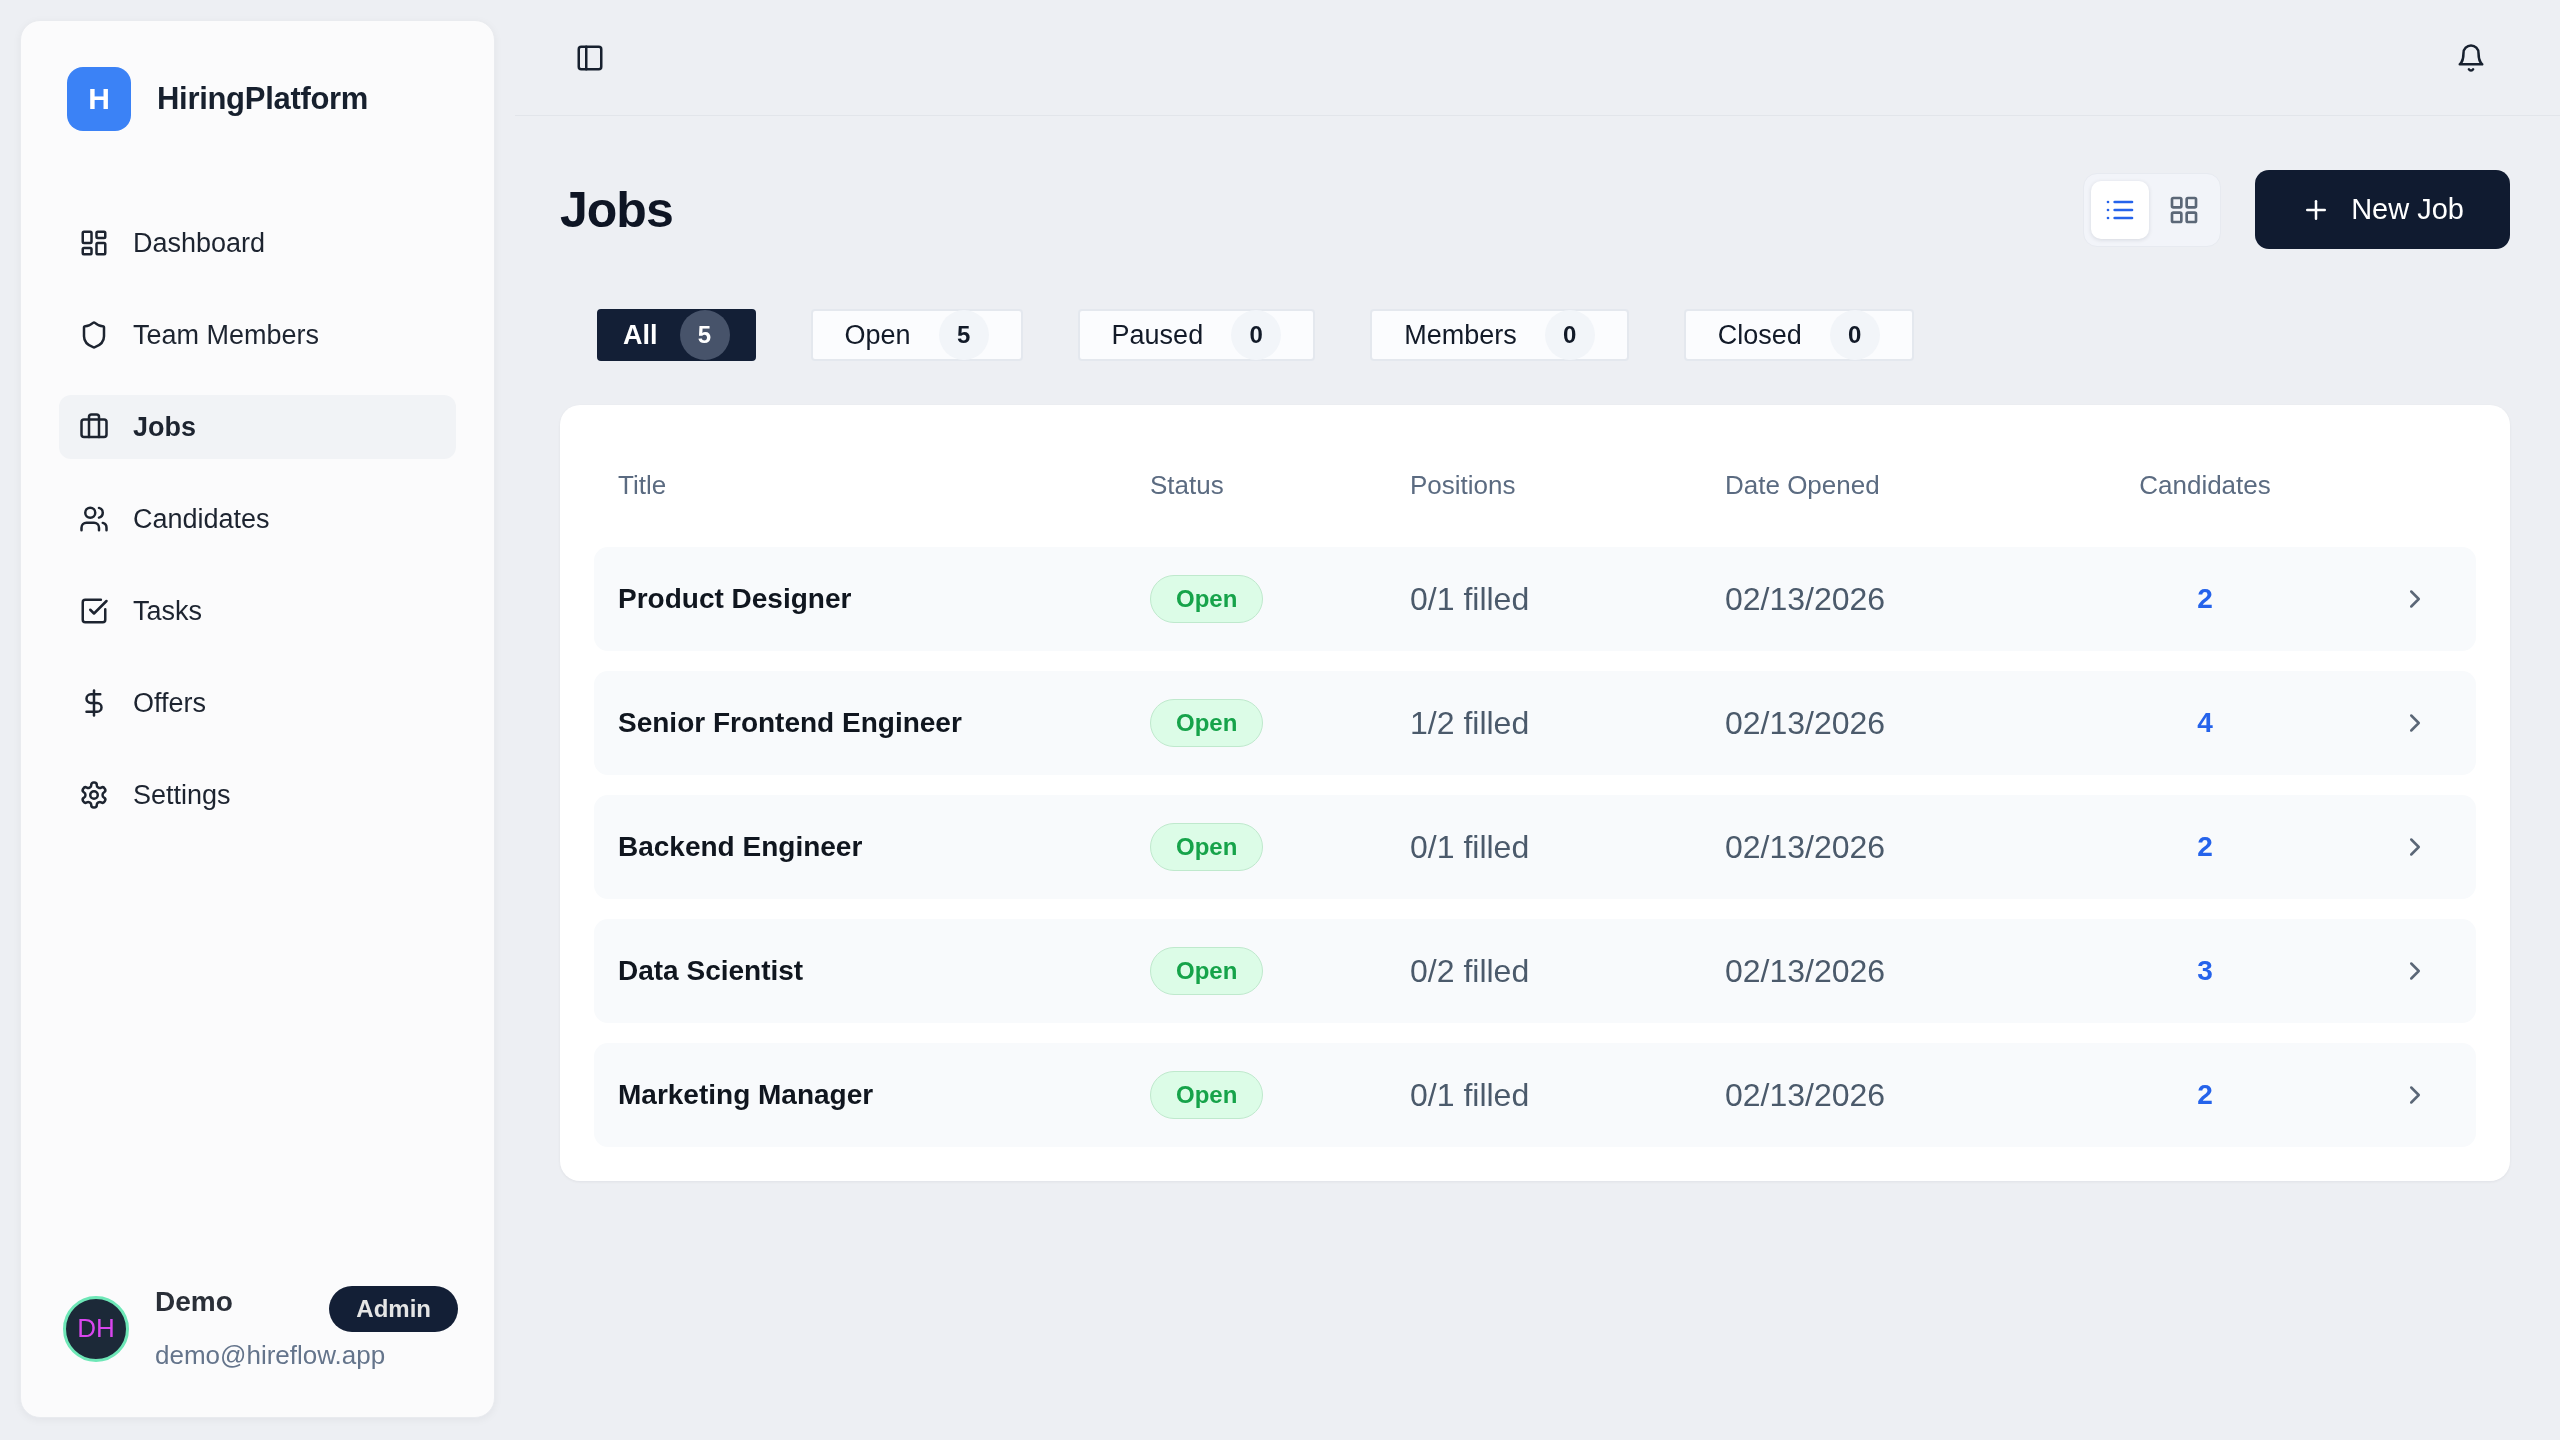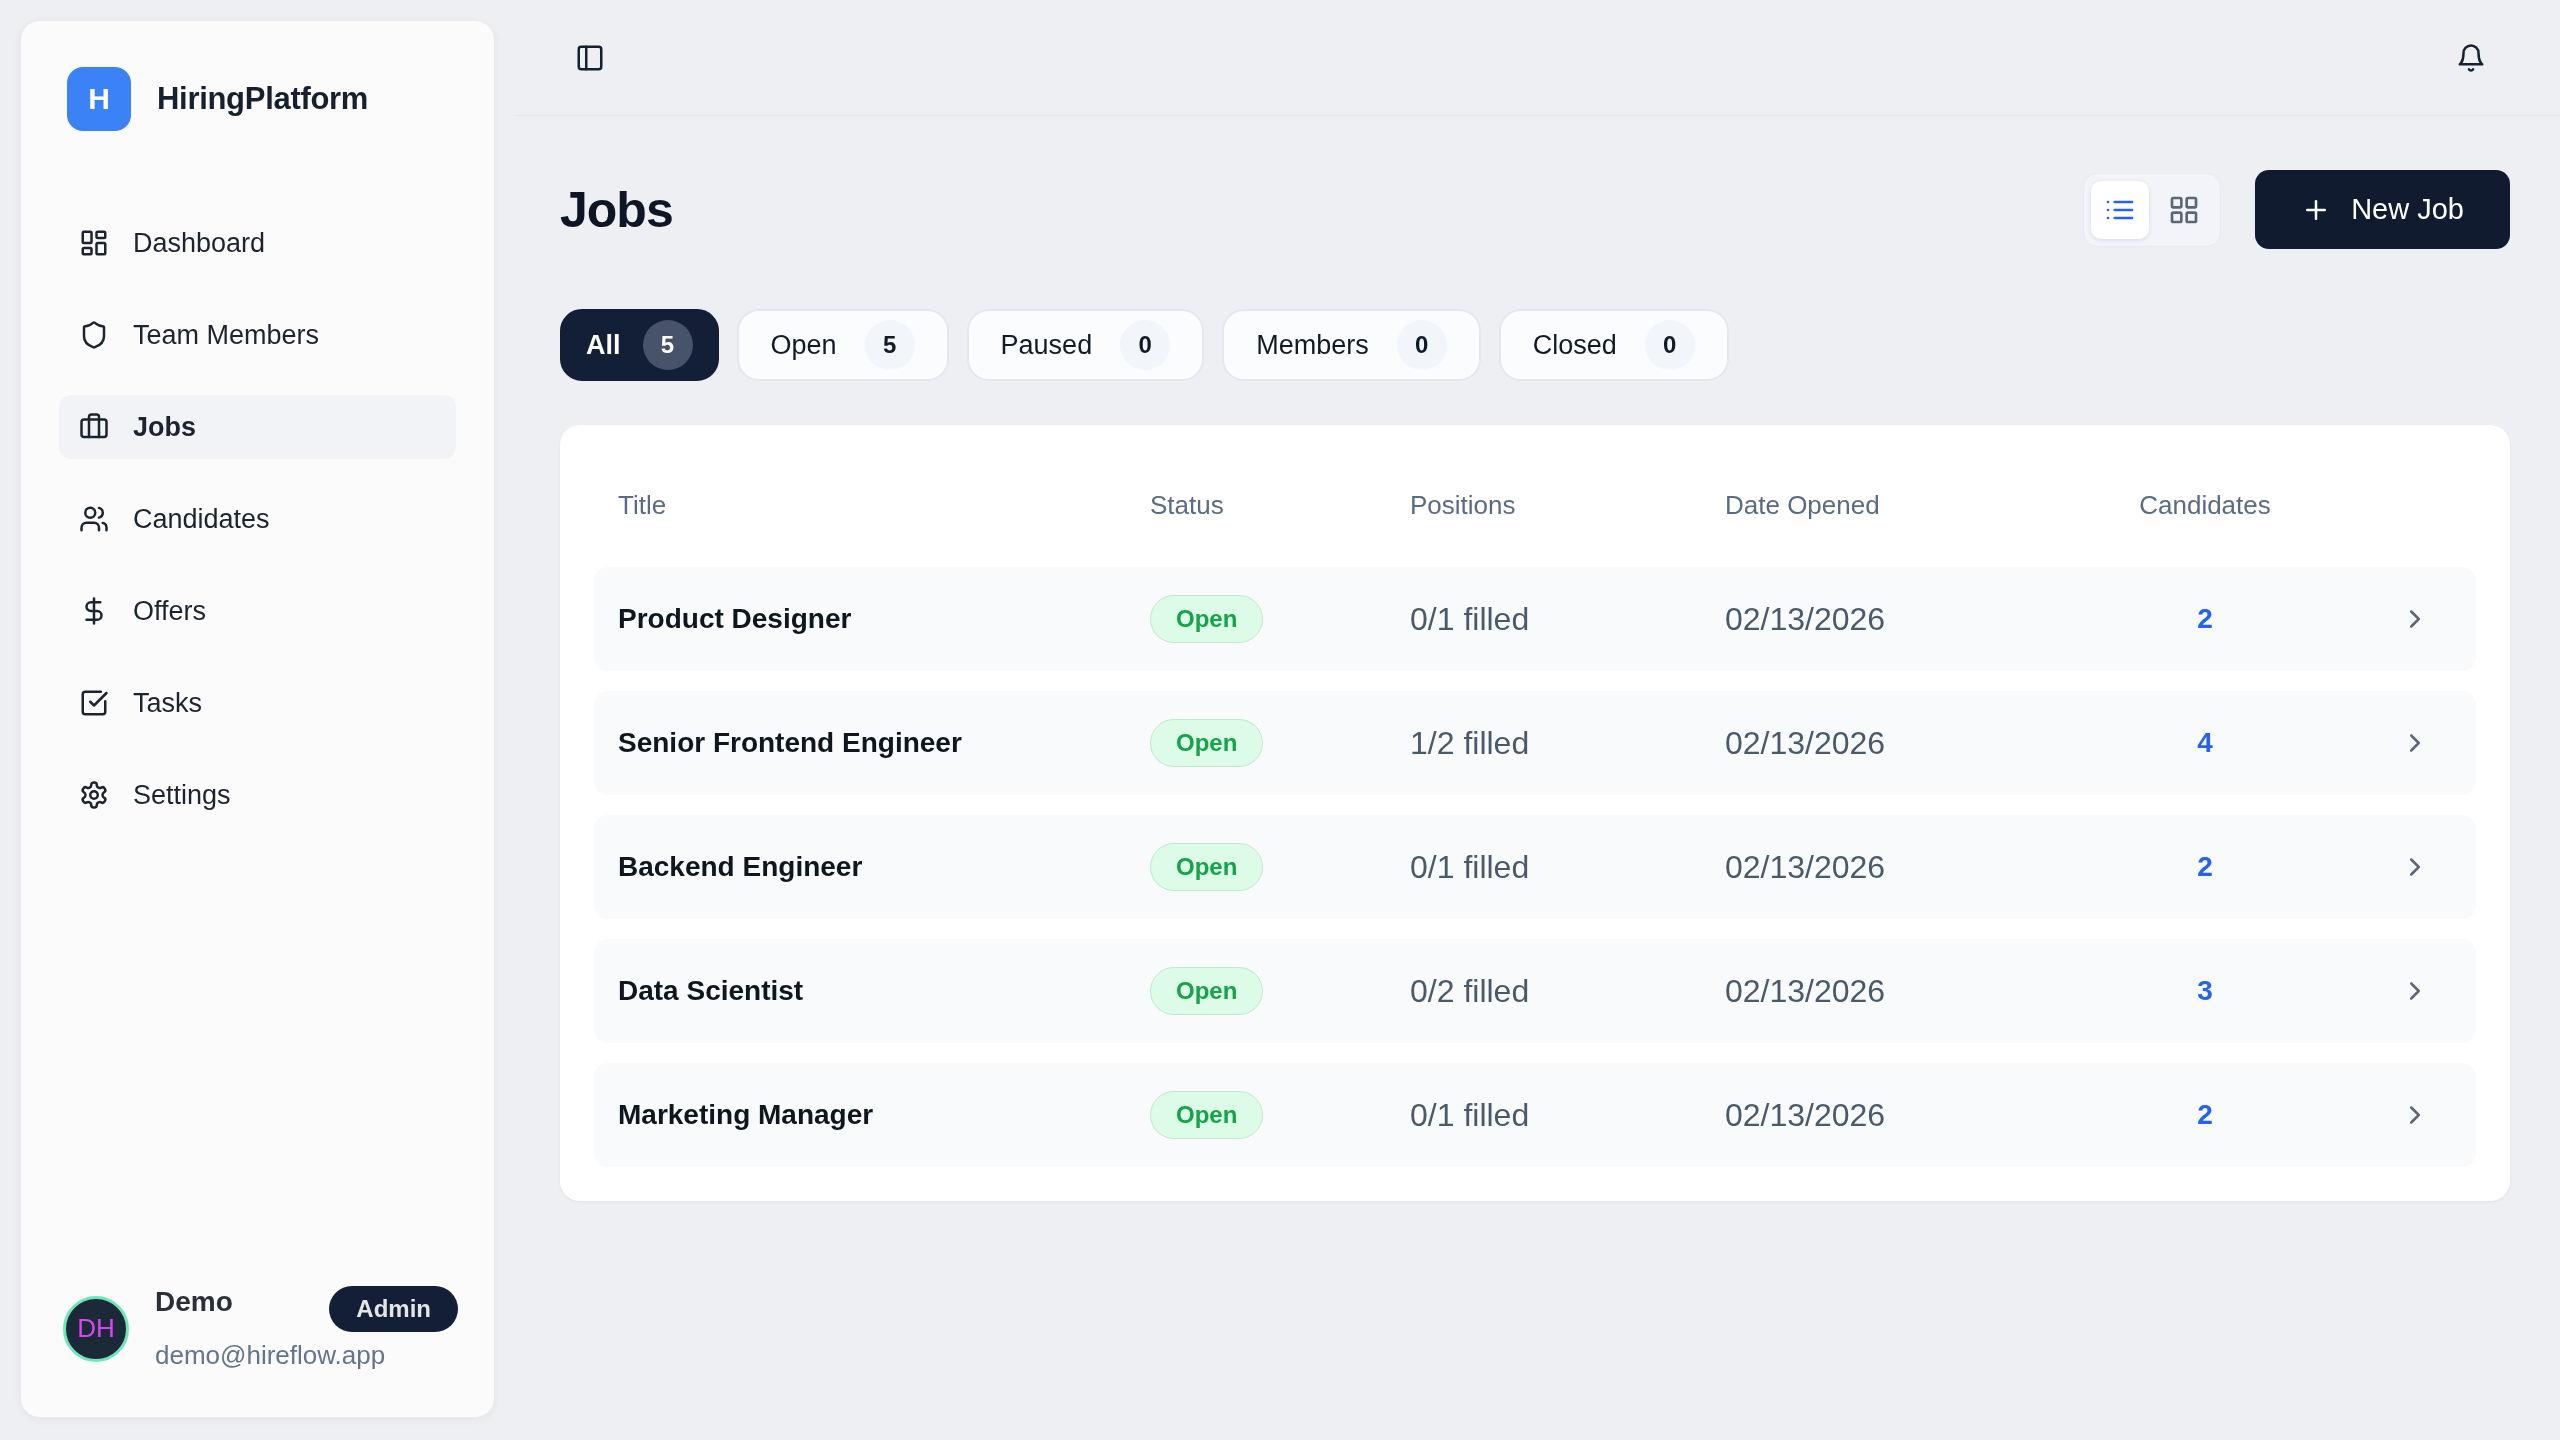--- a/index.html
+++ b/index.html
@@ -73,22 +73,22 @@
   .view-btn svg { width:32px; height:32px; }
   .new-job-btn {
     height:79px; padding:0 46px; border:none; border-radius:14px; background:#101b30; color:#fff;
     font-family:inherit; font-size:29px; font-weight:500; display:flex; align-items:center; gap:20px; cursor:pointer;
   }
   .new-job-btn svg { width:30px; height:30px; }
 
   
   .filters { margin-top:60px; display:flex; gap:18px; }
   .filter {
-    height:72px; border-radius:22px; display:flex; align-items:center; cursor:pointer;
-    font-family:inherit; font-size:27px;
+    height:52px; border-radius:4px; display:flex; align-items:center; cursor:pointer;
+    font-family:inherit; font-size:27px;margin-left:37px;
   }
   .filter.inactive {
     background:#fbfcfe; border:2px solid #e4e8ee; color:#121a28; font-weight:500;
     padding:0 32px; gap:28px;
   }
   .filter.active {
     background:#131f36; border:2px solid #131f36; color:#fff; font-weight:600;
     padding:0 24px; gap:22px;
   }
   .count-pill {
@@ -161,31 +161,31 @@
         <svg viewBox="0 0 24 24" fill="none" stroke="currentColor" stroke-width="2" stroke-linecap="round" stroke-linejoin="round">
             <path d="M16 21v-2a4 4 0 0 0-4-4H6a4 4 0 0 0-4 4v2"></path>
             <circle cx="9" cy="7" r="4"></circle>
             <path d="M22 21v-2a4 4 0 0 0-3-3.87"></path>
             <path d="M16 3.13a4 4 0 0 1 0 7.75"></path>
           </svg>
         <span>Candidates</span>
       </div>
       <div class="nav-item">
         <svg viewBox="0 0 24 24" fill="none" stroke="currentColor" stroke-width="2" stroke-linecap="round" stroke-linejoin="round">
+            <path d="M21 10.5V19a2 2 0 0 1-2 2H5a2 2 0 0 1-2-2V5a2 2 0 0 1 2-2h12.5"></path>
+            <path d="m9 11 3 3L22 4"></path>
+          </svg>
+        <span>Tasks</span>
+      </div>
+      <div class="nav-item">
+        <svg viewBox="0 0 24 24" fill="none" stroke="currentColor" stroke-width="2" stroke-linecap="round" stroke-linejoin="round">
             <line x1="12" x2="12" y1="2" y2="22"></line>
             <path d="M17 5H9.5a3.5 3.5 0 0 0 0 7h5a3.5 3.5 0 0 1 0 7H6"></path>
           </svg>
         <span>Offers</span>
-      </div>
-      <div class="nav-item">
-        <svg viewBox="0 0 24 24" fill="none" stroke="currentColor" stroke-width="2" stroke-linecap="round" stroke-linejoin="round">
-            <path d="M21 10.5V19a2 2 0 0 1-2 2H5a2 2 0 0 1-2-2V5a2 2 0 0 1 2-2h12.5"></path>
-            <path d="m9 11 3 3L22 4"></path>
-          </svg>
-        <span>Tasks</span>
       </div>
       <div class="nav-item">
         <svg viewBox="0 0 24 24" fill="none" stroke="currentColor" stroke-width="2" stroke-linecap="round" stroke-linejoin="round">
             <path d="M12.22 2h-.44a2 2 0 0 0-2 2v.18a2 2 0 0 1-1 1.73l-.43.25a2 2 0 0 1-2 0l-.15-.08a2 2 0 0 0-2.73.73l-.22.38a2 2 0 0 0 .73 2.73l.15.1a2 2 0 0 1 1 1.72v.51a2 2 0 0 1-1 1.74l-.15.09a2 2 0 0 0-.73 2.73l.22.38a2 2 0 0 0 2.73.73l.15-.08a2 2 0 0 1 2 0l.43.25a2 2 0 0 1 1 1.73V20a2 2 0 0 0 2 2h.44a2 2 0 0 0 2-2v-.18a2 2 0 0 1 1-1.73l.43-.25a2 2 0 0 1 2 0l.15.08a2 2 0 0 0 2.73-.73l.22-.39a2 2 0 0 0-.73-2.73l-.15-.08a2 2 0 0 1-1-1.74v-.5a2 2 0 0 1 1-1.74l.15-.09a2 2 0 0 0 .73-2.73l-.22-.38a2 2 0 0 0-2.73-.73l-.15.08a2 2 0 0 1-2 0l-.43-.25a2 2 0 0 1-1-1.73V4a2 2 0 0 0-2-2z"></path>
             <circle cx="12" cy="12" r="3"></circle>
           </svg>
         <span>Settings</span>
       </div>
     </nav>
 

